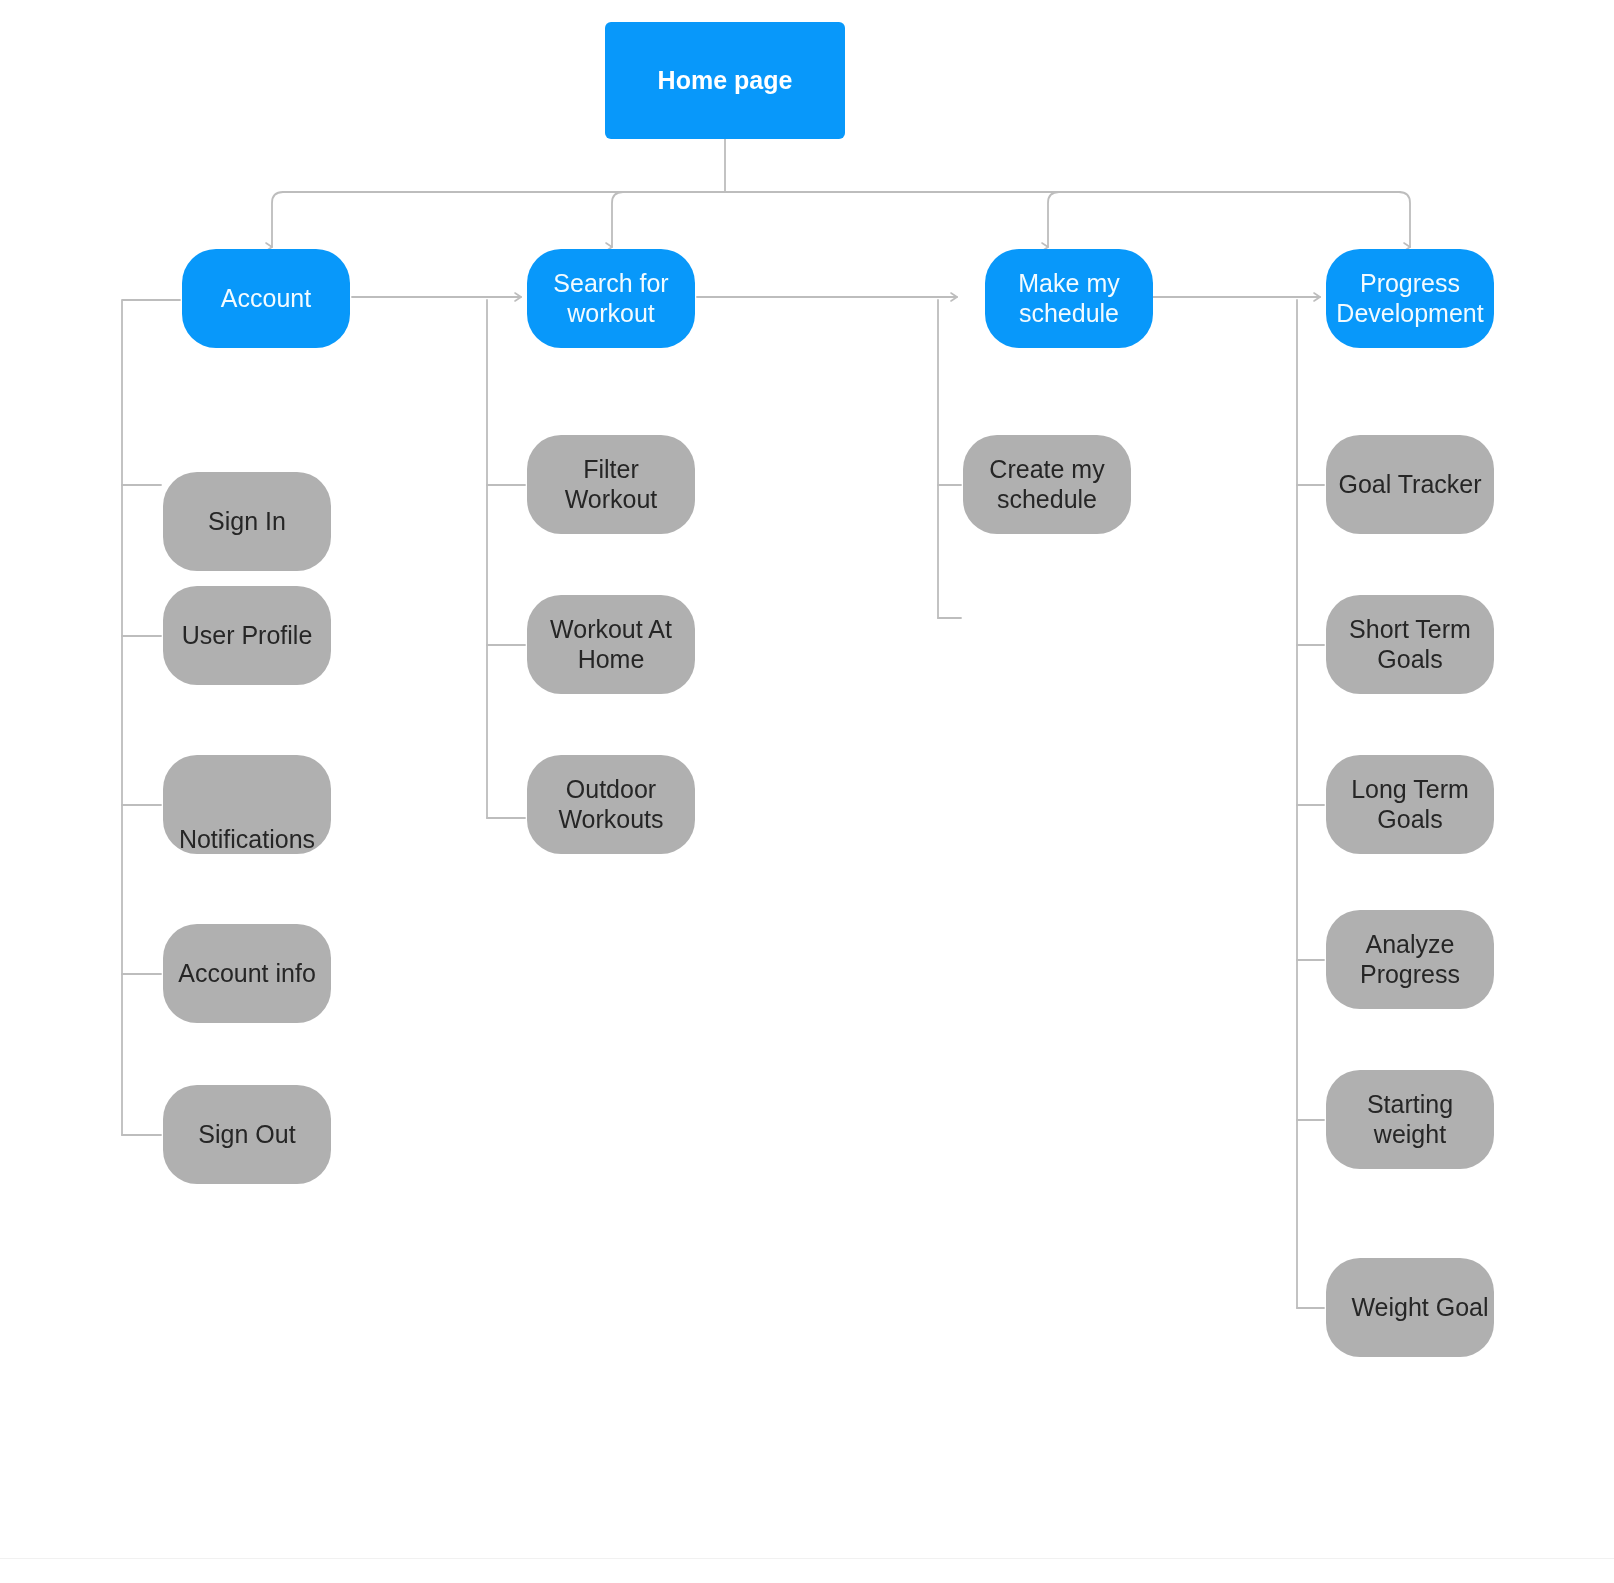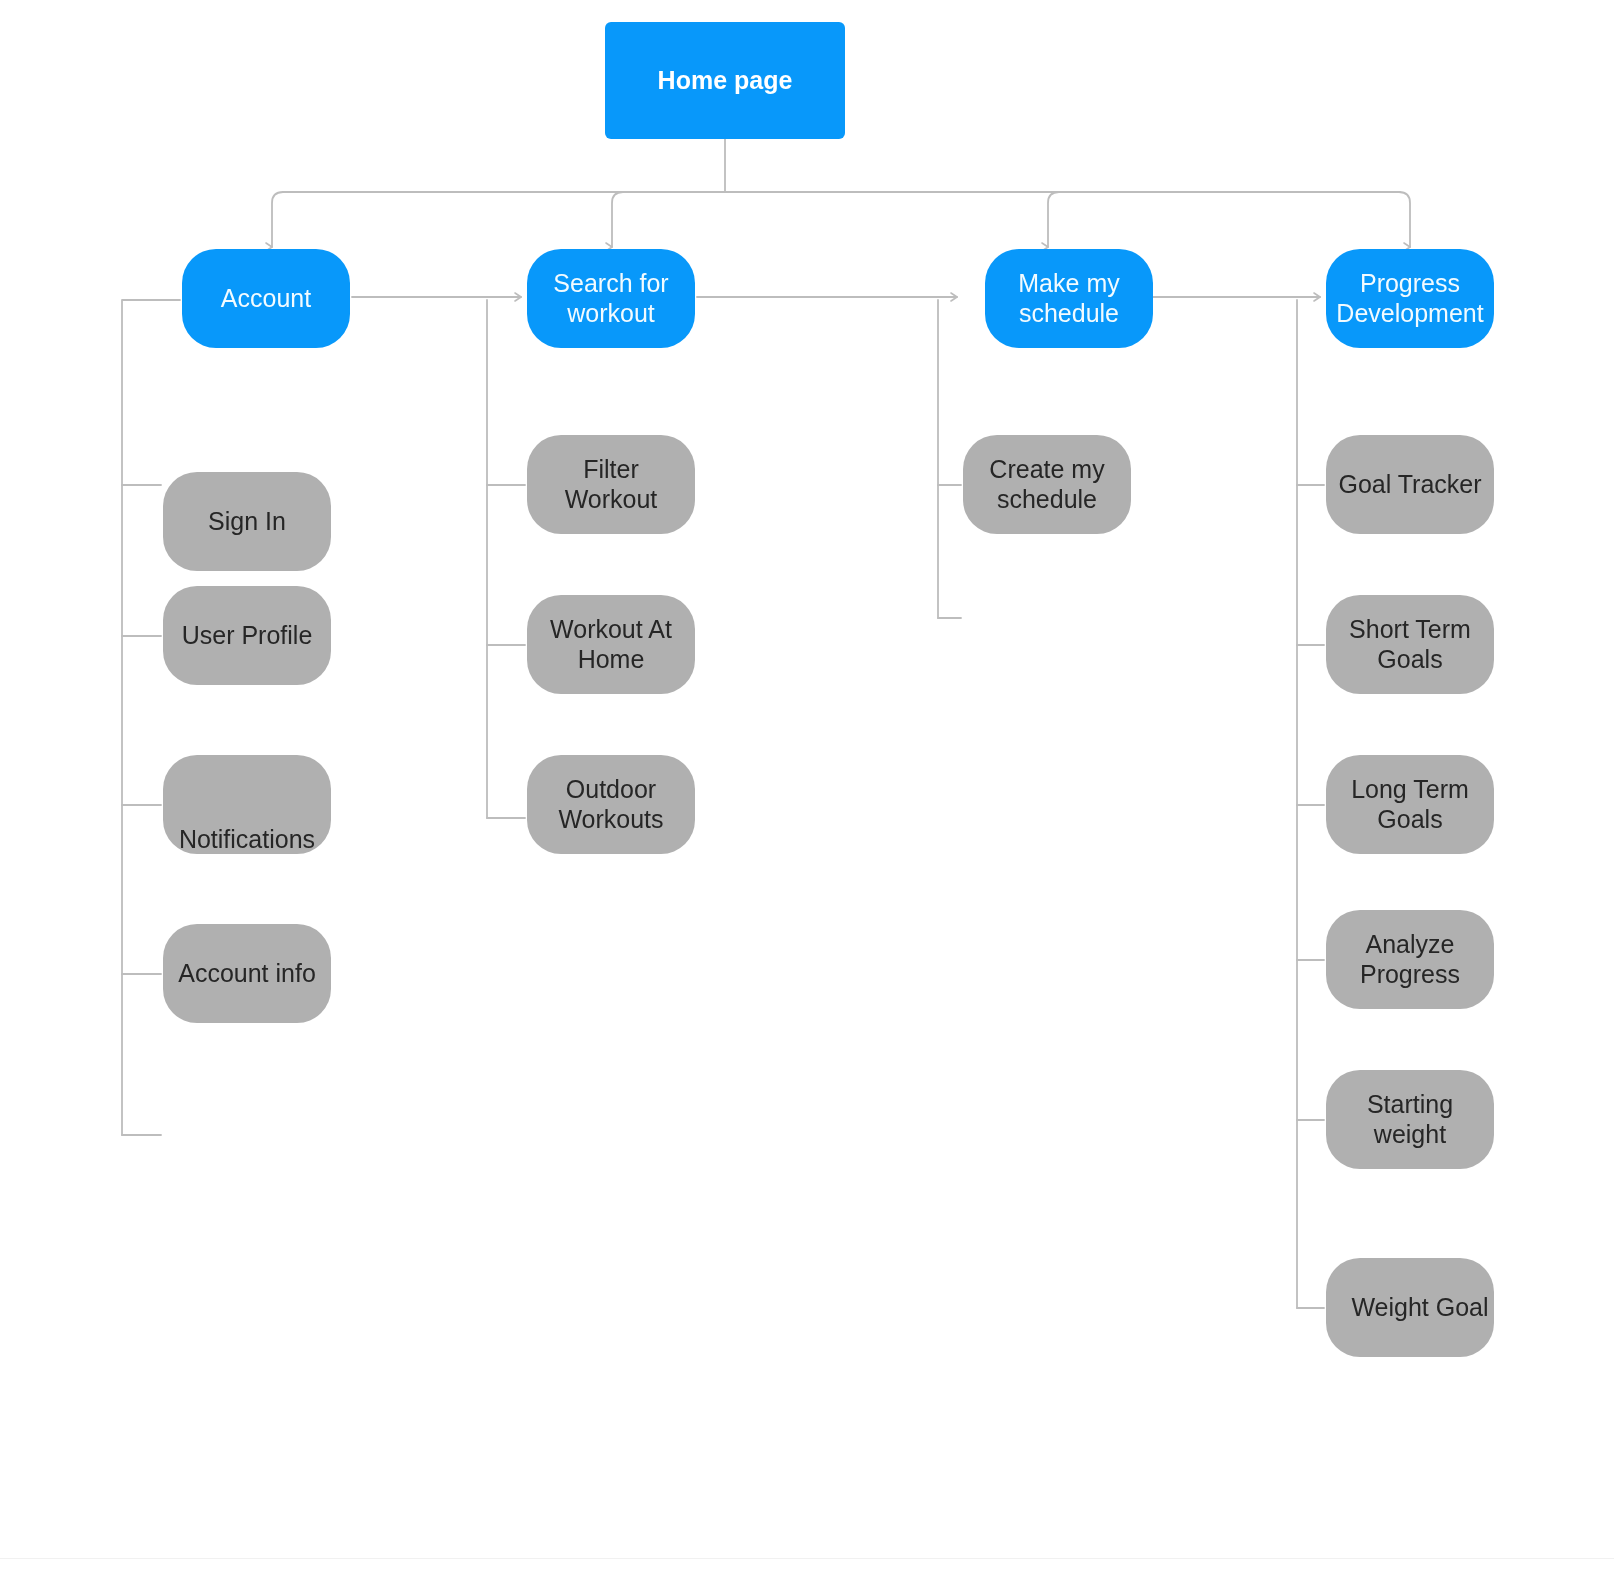--- a/index.html
+++ b/index.html
@@ -159,20 +159,23 @@
   </div>
   <div class="node secondary" style="left:163px; top:586px; width:168px; height:99px;">
     <span class="label">User Profile</span>
   </div>
   <div class="node secondary" style="left:163px; top:755px; width:168px; height:99px;align-items:flex-end;">
     <span class="label">Notifications</span>
   </div>
   <div class="node secondary" style="left:163px; top:924px; width:168px; height:99px;">
     <span class="label">Account info</span>
   </div>
+  <div class="node secondary" style="left:163px; top:1085px; width:168px; height:99px;">
+    <span class="label">Sign Out</span>
+  </div>
 
   <div class="node secondary" style="left:527px; top:435px; width:168px; height:99px;">
     <span class="label">Filter
 Workout</span>
   </div>
   <div class="node secondary" style="left:527px; top:595px; width:168px; height:99px;">
     <span class="label">Workout At
 Home</span>
   </div>
   <div class="node secondary" style="left:527px; top:755px; width:168px; height:99px;">

